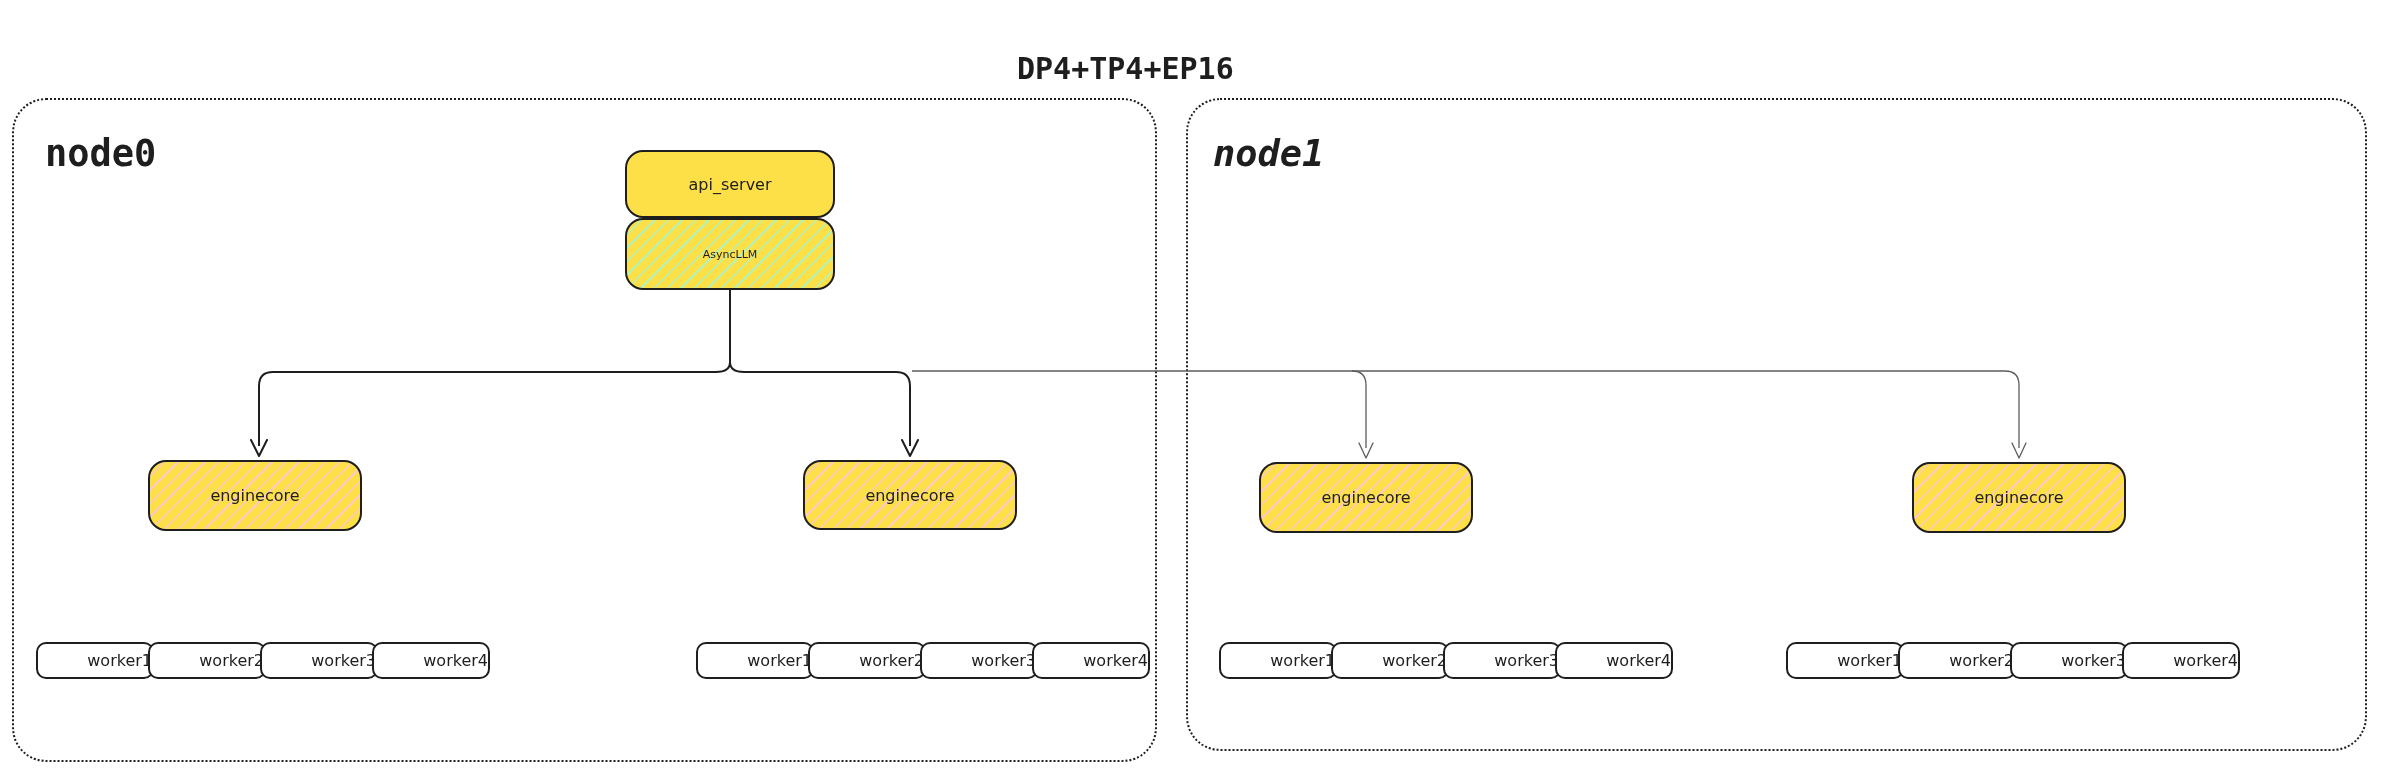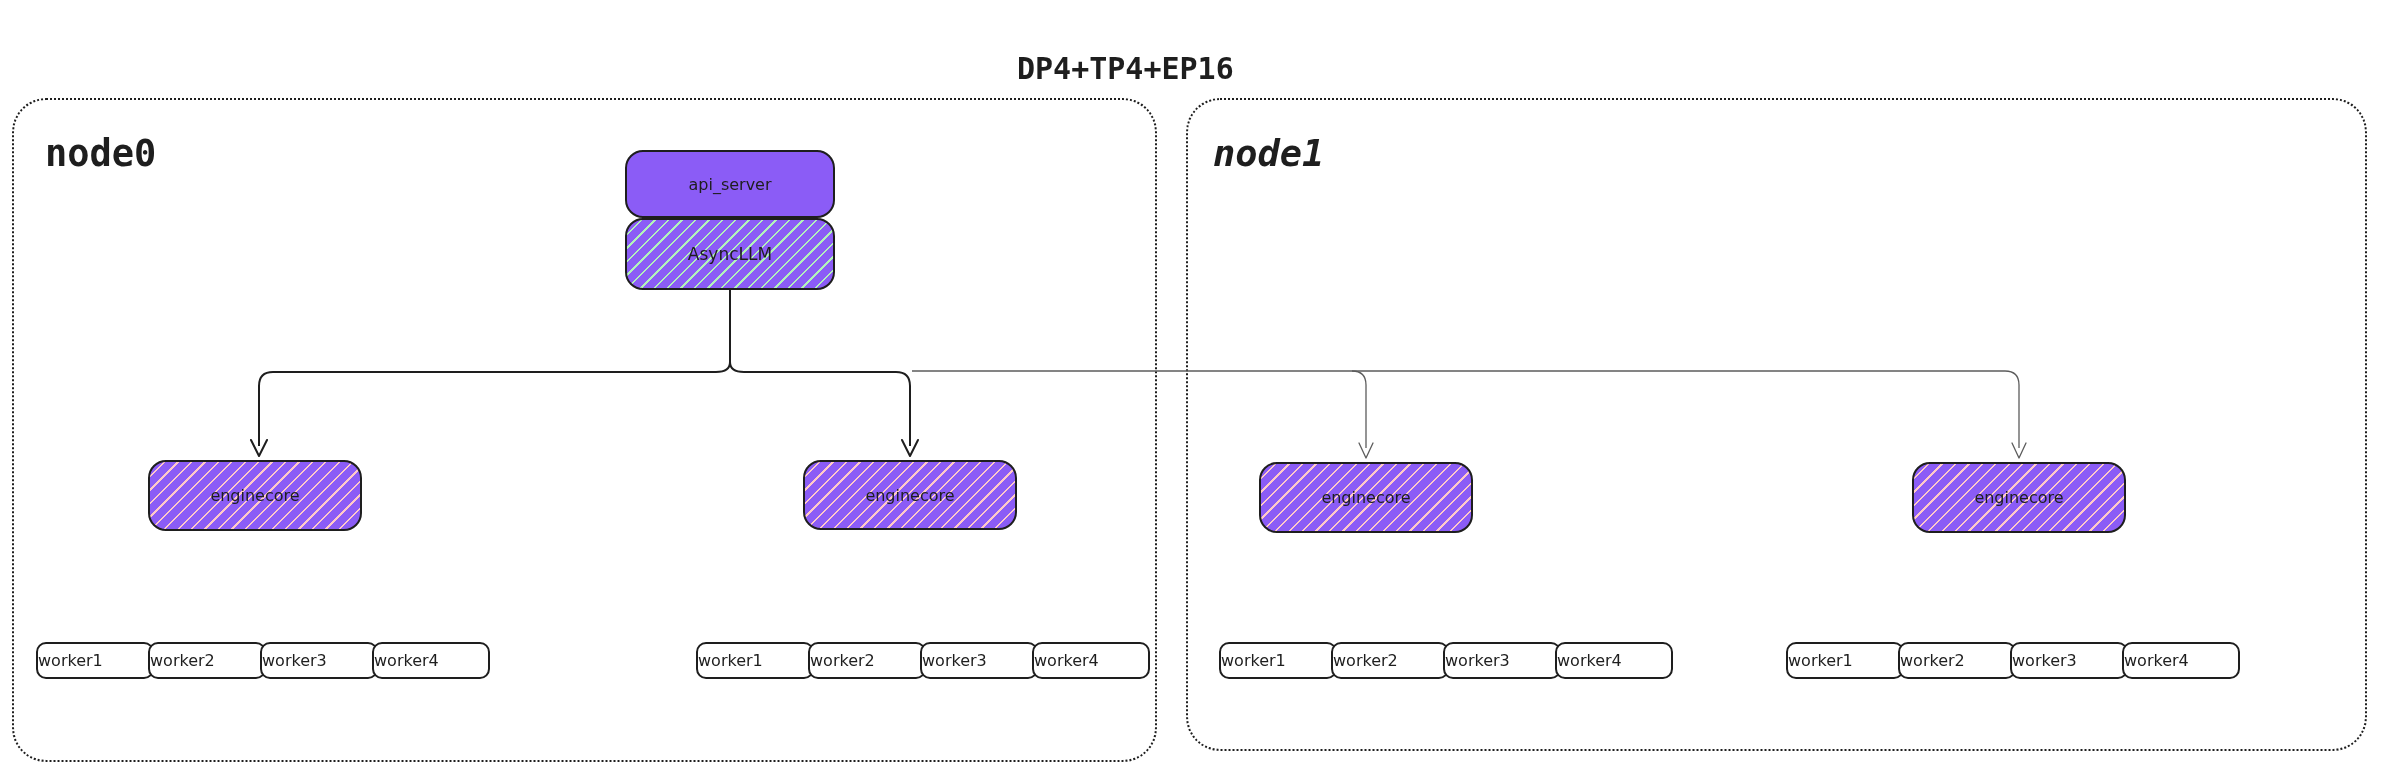--- a/index.html
+++ b/index.html
@@ -40,21 +40,21 @@
     top: 32px;
     font-family: "DejaVu Sans Mono", monospace;
     font-weight: bold;
     font-size: 37px;
     white-space: nowrap;
   }
   .box {
     position: absolute;
     box-sizing: border-box;
     border: 2px solid #1e1e1e;
-    background-color: #8b5cf6;
+    background-color: #fde047;
     border-radius: 18px;
     display: flex;
     align-items: center;
     justify-content: center;
     font-size: 16px;
     white-space: nowrap;
   }
   .hatch-green {
     background-image: repeating-linear-gradient(
       135deg,
@@ -73,21 +73,21 @@
     position: absolute;
     top: 642px;
     width: 118px;
     height: 37px;
     box-sizing: border-box;
     border: 2px solid #1e1e1e;
     background: #ffffff;
     border-radius: 10px;
     display: flex;
     align-items: center;
-    justify-content: flex-start;
+    justify-content: flex-end;
     font-size: 16px;
     white-space: nowrap;
   }
   .connectors {
     position: absolute;
     left: 0;
     top: 0;
     pointer-events: none;
   }
 </style>
@@ -119,21 +119,21 @@
     <path d="M912 371 L2005 371 Q2019 371 2019 385 L2019 448" stroke="#5c5c5c" stroke-width="1.3" fill="none"></path>
     <path d="M1352 371 Q1366 371 1366 385 L1366 448" stroke="#5c5c5c" stroke-width="1.3" fill="none"></path>
     <path d="M1359 443 L1366 458 L1373 443" stroke="#5c5c5c" stroke-width="1.3" fill="none" stroke-linecap="round" stroke-linejoin="round"></path>
     <path d="M2012 443 L2019 458 L2026 443" stroke="#5c5c5c" stroke-width="1.3" fill="none" stroke-linecap="round" stroke-linejoin="round"></path>
   </svg>
 
   <div class="box" style="left:625px; top:150px; width:210px; height:68px;">
     <span>api_server</span>
   </div>
 
-  <div class="box hatch-green" style="left:625px; top:218px; width:210px; height:72px; font-size:17px;">
+  <div class="box hatch-green" style="left:625px; top:218px; width:210px; height:72px; font-size:11px;">
     <span>AsyncLLM</span>
   </div>
 
   <div class="box hatch-red" style="left:148px; top:460px; width:214px; height:71px;">
     <span>enginecore</span>
   </div>
   <div class="box hatch-red" style="left:803px; top:460px; width:214px; height:70px;">
     <span>enginecore</span>
   </div>
   <div class="box hatch-red" style="left:1259px; top:462px; width:214px; height:71px;">

